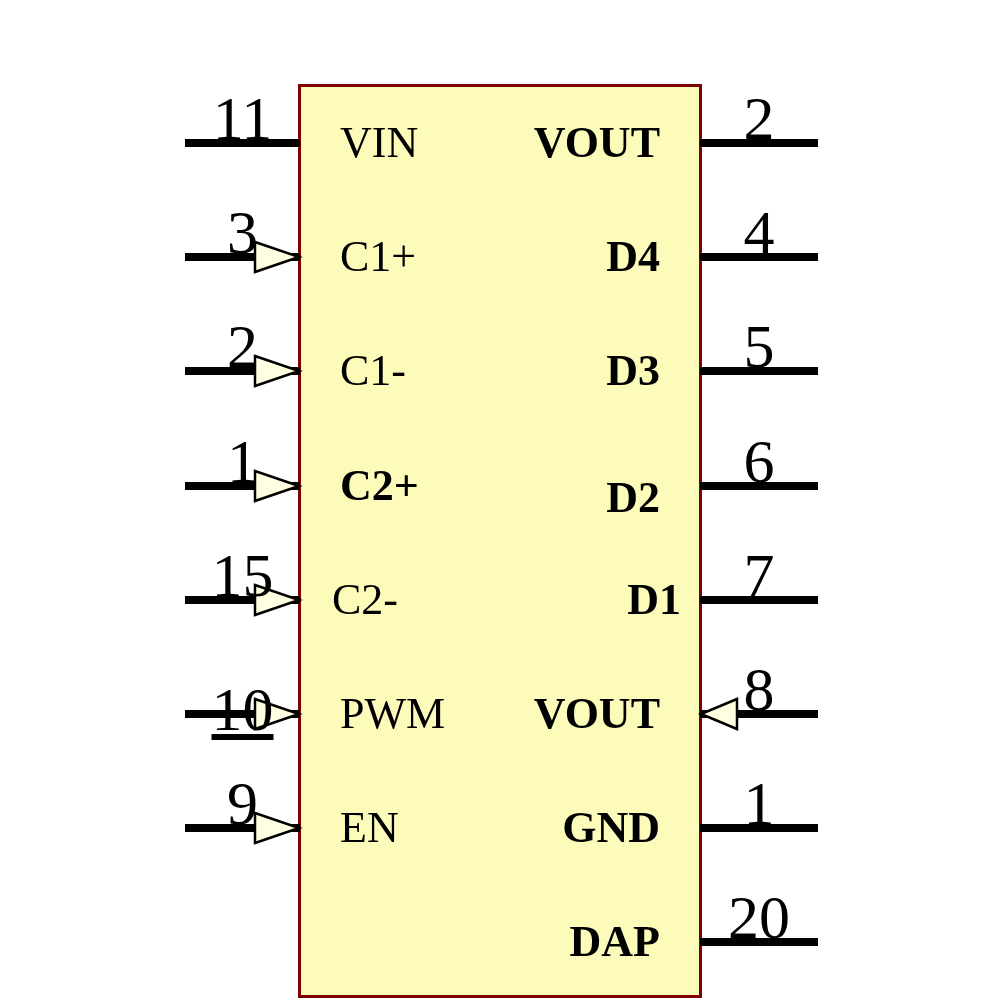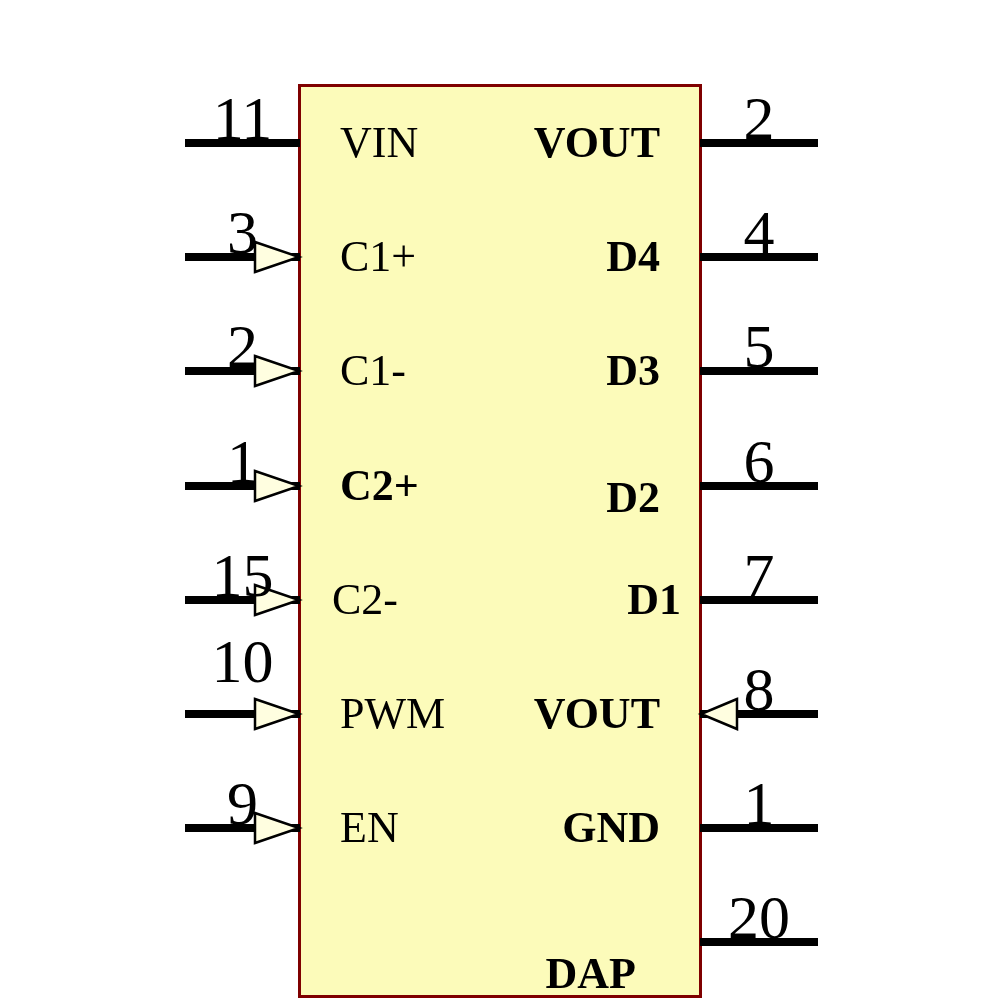--- a/index.html
+++ b/index.html
@@ -68,21 +68,21 @@
           <polygon points="2,4 46,19 2,34" fill="#FFFEE0" stroke="#000000" stroke-width="2.5"></polygon>
         </svg>
         <div class="pin-number" style="top: 550px; left: 185px; width: 115px;">15</div>
         <div class="pin-label left" style="top: 575px; left: 332px;">C2-</div>
       </div>
       <div>
         <div class="pin-line" style="background: rgb(0, 0, 0); top: 710px; left: 185px; width: 115px;"></div>
         <svg class="pin-arrow" width="49" height="38" style="left: 253px; top: 695px;">
           <polygon points="2,4 46,19 2,34" fill="#FFFEE0" stroke="#000000" stroke-width="2.5"></polygon>
         </svg>
-        <div class="pin-number" style="top: 636px; left: 185px; width: 115px;">10</div>
+        <div class="pin-number" style="top: 684px; left: 185px; width: 115px; text-decoration: underline;">10</div>
         <div class="pin-label left" style="top: 689px; left: 340px; text-align: right;">PWM</div>
       </div>
       <div>
         <div class="pin-line" style="background: rgb(0, 0, 0); top: 824px; left: 185px; width: 115px;"></div>
         <svg class="pin-arrow" width="49" height="38" style="left: 253px; top: 809px;">
           <polygon points="2,4 46,19 2,34" fill="#FFFEE0" stroke="#000000" stroke-width="2.5"></polygon>
         </svg>
         <div class="pin-number" style="top: 778px; left: 185px; width: 115px;">9</div>
         <div class="pin-label left" style="top: 803px; left: 340px;">EN</div>
       </div>
@@ -120,16 +120,16 @@
         <div class="pin-label right" style="top: 689px; left: 440px; width: 220px;">VOUT</div>
       </div>
       <div>
         <div class="pin-line" style="background: rgb(0, 0, 0); top: 824px; left: 700px; width: 118px;"></div>
         <div class="pin-number" style="top: 778px; left: 700px; width: 118px;">1</div>
         <div class="pin-label right" style="top: 803px; left: 440px; width: 220px;">GND</div>
       </div>
       <div>
         <div class="pin-line" style="background: rgb(0, 0, 0); top: 938px; left: 700px; width: 118px;"></div>
         <div class="pin-number" style="top: 892px; left: 700px; width: 118px;">20</div>
-        <div class="pin-label right" style="top: 917px; left: 416px; width: 220px; margin-top: 32px;">DAP</div>
+        <div class="pin-label right" style="top: 917px; left: 440px; width: 220px;">DAP</div>
       </div>
     </div>
 </div>
 
 </body></html>

